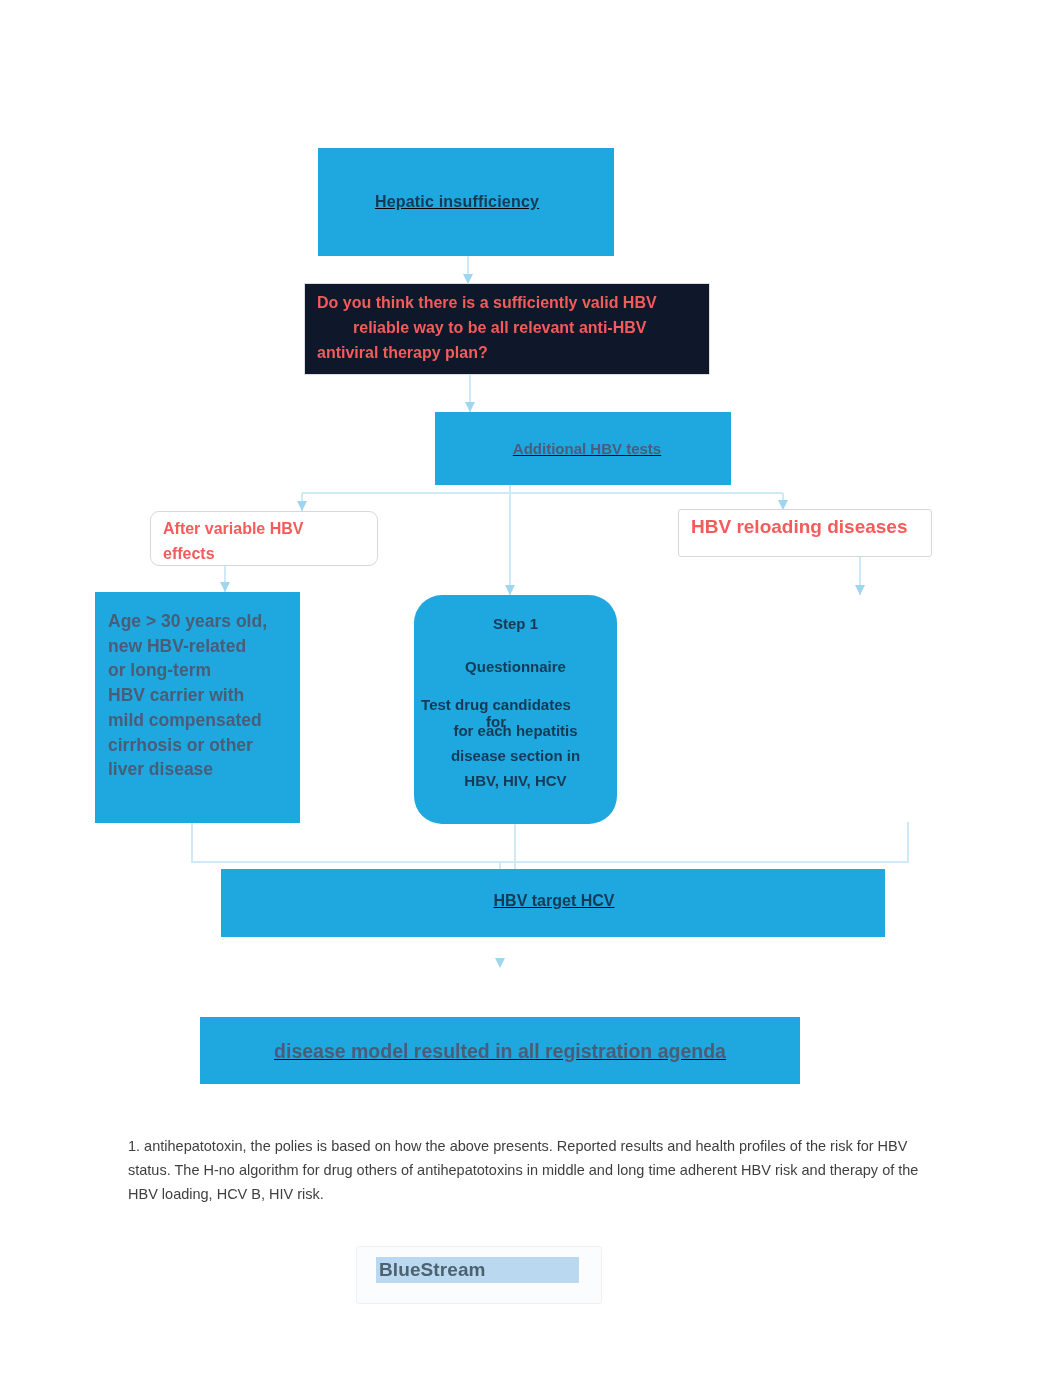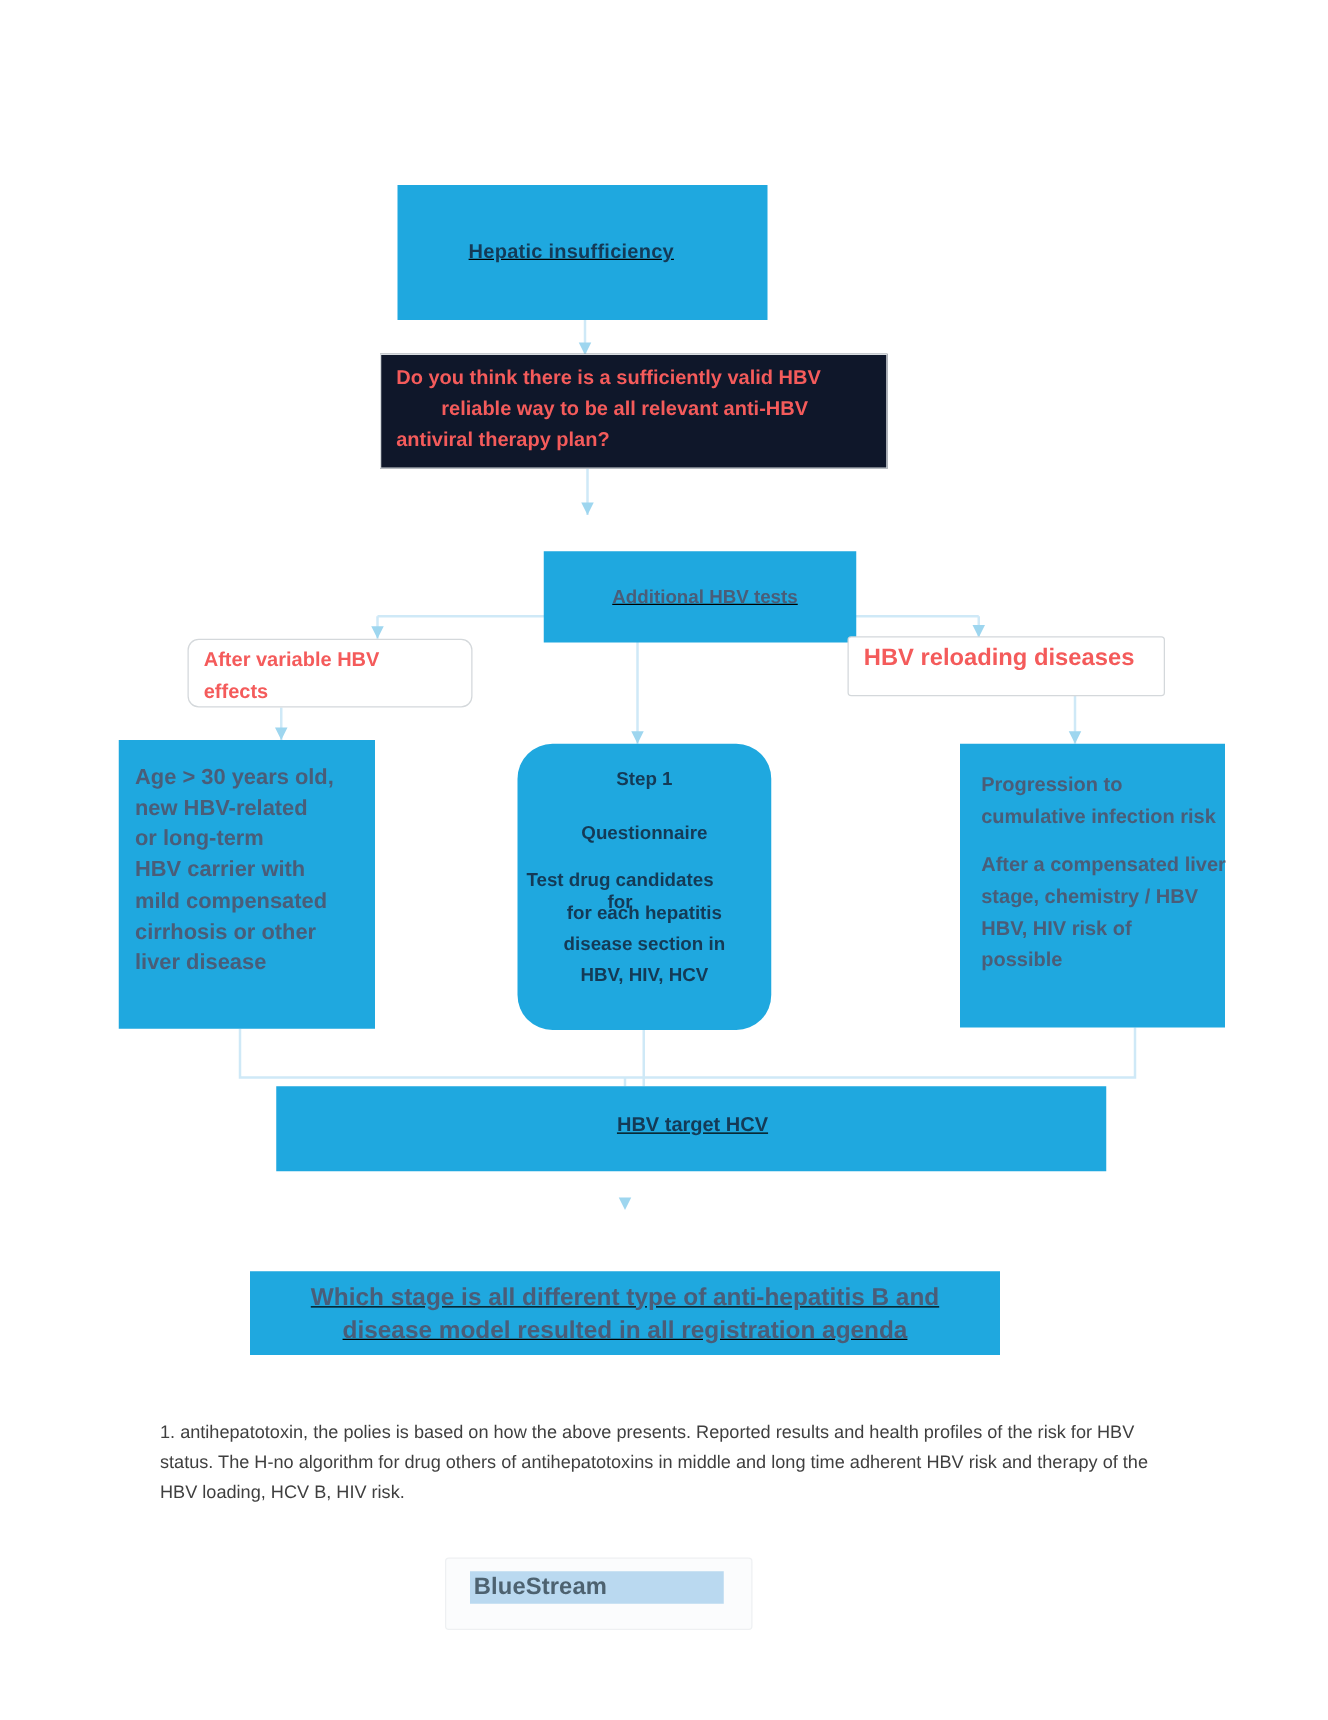--- a/index.html
+++ b/index.html
@@ -50,21 +50,21 @@
 <div class="node flexc" style="left:318px;top:148px;width:296px;height:108px;">
  <div class="t-dark" style="font-size:16px;font-weight:700;letter-spacing:0.2px;position:relative;left:-9px;">Hepatic insufficiency</div>
 </div>
 
 <div class="note" style="left:304px;top:283px;width:406px;height:92px;padding:6px 12px;font-size:16px;line-height:25px;">
  <div style="white-space:nowrap;">Do you think there is a sufficiently valid HBV</div>
  <div style="white-space:nowrap;padding-left:36px;">reliable way to be all relevant anti-HBV</div>
  <div style="white-space:nowrap;">antiviral therapy plan?</div>
 </div>
 
-<div class="node flexc" style="left:435px;top:412px;width:250px;height:73px;margin-top:29px;">
+<div class="node flexc" style="left:435px;top:412px;width:296px;height:73px;">
  <div class="t-soft" style="font-size:15px;font-weight:700;position:relative;left:4px;">Additional HBV tests</div>
 </div>
 
 <div class="lbl" style="left:150px;top:511px;width:228px;height:55px;padding:4px 12px;font-size:16px;line-height:25px;">
  <div>After variable HBV</div>
  <div>effects</div>
 </div>
 
 <div class="lbl" style="left:678px;top:509px;width:254px;height:48px;padding:6px 12px;font-size:19px;line-height:22px;border-radius:3px;">
  <div>HBV reloading diseases</div>
@@ -86,38 +86,27 @@
  <div class="t-dark" style="font-size:15px;font-weight:700;position:absolute;left:0;top:0;width:203px;">
   <div style="position:absolute;left:0;top:20px;width:203px;">Step 1</div>
   <div style="position:absolute;left:0;top:63px;width:203px;">Questionnaire</div>
   <div style="position:absolute;left:0;top:101px;width:164px;">Test drug candidates for</div>
   <div style="position:absolute;left:0;top:127px;width:203px;">for each hepatitis</div>
   <div style="position:absolute;left:0;top:152px;width:203px;">disease section in</div>
   <div style="position:absolute;left:0;top:177px;width:203px;">HBV, HIV, HCV</div>
  </div>
 </div>
 
-<div class="node" style="left:768px;top:595px;width:212px;height:227px;">
- <div class="t-soft" style="font-size:16px;font-weight:700;position:absolute;left:0;top:0;width:212px;">
-  <div style="position:absolute;left:17px;top:25px;white-space:nowrap;">Progression to</div>
-  <div style="position:absolute;left:17px;top:50px;white-space:nowrap;">cumulative infection risk</div>
-  <div style="position:absolute;left:17px;top:89px;white-space:nowrap;">After a compensated liver</div>
-  <div style="position:absolute;left:17px;top:114px;white-space:nowrap;">stage, chemistry / HBV</div>
-  <div style="position:absolute;left:17px;top:140px;white-space:nowrap;">HBV, HIV risk of</div>
-  <div style="position:absolute;left:17px;top:165px;white-space:nowrap;">possible</div>
- </div>
-</div>
 
 <div class="node flexc" style="left:221px;top:869px;width:664px;height:68px;">
  <div class="t-dark" style="font-size:16px;font-weight:700;position:relative;top:-2px;left:1px;">HBV target HCV</div>
 </div>
 
 <div class="node flexc" style="left:200px;top:1017px;width:600px;height:67px;">
  <div class="t-soft" style="font-size:19.5px;font-weight:700;line-height:26px;text-align:center;">
-  <div>Which stage is all different type of anti-hepatitis B and</div>
   <div>disease model resulted in all registration agenda</div>
  </div>
 </div>
 
 <div class="cap" style="left:128px;top:1134px;width:820px;">
  <div>1. antihepatotoxin, the polies is based on how the above presents. Reported results and health profiles of the risk for HBV</div>
  <div>status. The H-no algorithm for drug others of antihepatotoxins in middle and long time adherent HBV risk and therapy of the</div>
  <div>HBV loading, HCV B, HIV risk.</div>
 </div>
 

